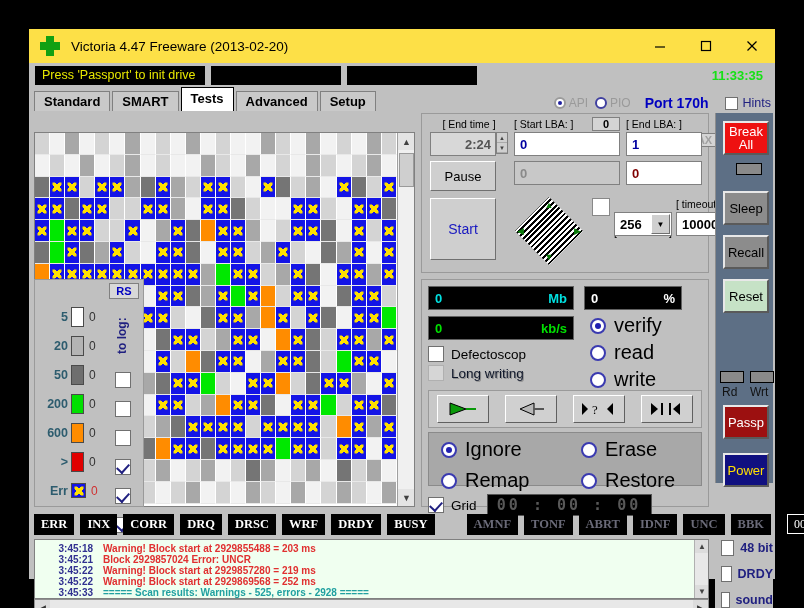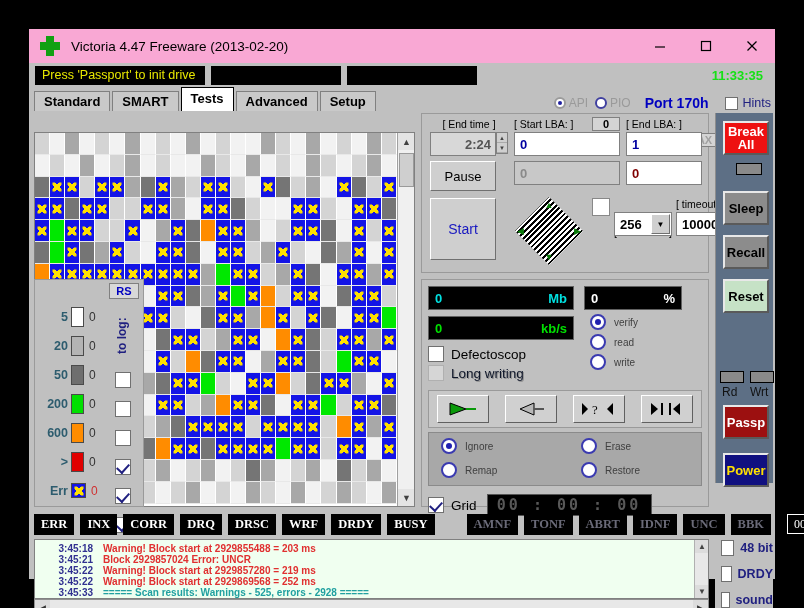--- a/index.html
+++ b/index.html
@@ -5,21 +5,21 @@
   html,body{margin:0;padding:0;background:#000;}
   body{width:804px;height:608px;overflow:hidden;font-family:"Liberation Sans",sans-serif;}
 
   #root{position:relative;width:804px;height:608px;background:#000;}
 
   
   #window{position:absolute;left:28px;top:28px;width:748px;height:552px;background:#c0c0c0;
           border:1px solid #000;box-sizing:border-box;}
 
   
-  .titlebar{position:absolute;left:0;top:0;width:100%;height:34px;background:#f9a8d4;
+  .titlebar{position:absolute;left:0;top:0;width:100%;height:34px;background:#fde047;
             box-sizing:border-box;display:flex;align-items:center;}
   .tb-icon{width:22px;height:22px;margin-left:10px;margin-right:10px;position:relative;flex:0 0 auto;}
   .tb-icon .v{position:absolute;left:7px;top:1px;width:8px;height:20px;background:#12a012;}
   .tb-icon .h{position:absolute;left:1px;top:7px;width:20px;height:8px;background:#12a012;}
   .tb-title{font-size:13.5px;color:#000;white-space:nowrap;}
   .tb-btns{margin-left:auto;display:flex;height:100%;}
   .tb-btn{width:46px;height:34px;display:flex;align-items:center;justify-content:center;
           font-size:15px;color:#000;}
   .tb-btn svg{display:block;}
 
@@ -145,42 +145,42 @@
   .rowcb{display:flex;align-items:center;margin-bottom:3px;}
   .cbmd{width:16px;height:16px;background:#fff;border:1px solid #707070;box-sizing:border-box;}
   .cbmd.dis{background:#d6d6d6;border-color:#b0b0b0;}
   .cblbl{font-size:13.5px;color:#000;margin-left:7px;}
   .cblbl.dis{color:#0f172a;text-shadow:1px 1px 0 #8f8f8f;}
   .rbrow{display:flex;align-items:center;margin-bottom:4px;}
   .rbbig{width:16px;height:16px;border-radius:50%;border:2px solid #3a3ab0;background:#fff;
          box-sizing:border-box;position:relative;}
   .rbbig.on::after{content:"";position:absolute;left:3px;top:3px;width:6px;height:6px;
                    border-radius:50%;background:#2020b0;}
-  .rblbl{font-size:10px;color:#404040;margin-left:8px;}
+  .rblbl{font-size:20px;color:#000000;margin-left:8px;}
   .navbar{position:absolute;left:6px;top:110px;width:274px;height:38px;background:#c8c8c8;
           border:1px solid #9a9a9a;box-sizing:border-box;display:flex;align-items:center;
           justify-content:space-around;}
   .navbtn{width:52px;height:28px;background:#d0d0d0;border:1px solid #fff;
           border-right-color:#606060;border-bottom-color:#606060;box-sizing:border-box;
           display:flex;align-items:center;justify-content:center;}
   .actbox{position:absolute;left:6px;top:152px;width:274px;height:54px;background:#a8a8a8;
           border:1px solid #8a8a8a;box-sizing:border-box;padding:5px 0 0 12px;}
   .actgrid{display:grid;grid-template-columns:140px 130px;row-gap:4px;}
   .gridline{position:absolute;left:6px;top:210px;width:274px;height:30px;display:flex;align-items:center;}
   .digclock{margin-left:10px;width:165px;height:22px;background:#000;border:1px solid #555;
             box-sizing:border-box;display:flex;align-items:center;justify-content:center;
             letter-spacing:3px;color:#585858;font-size:15px;font-weight:bold;
             font-family:"DejaVu Sans Mono",monospace;}
 
   
   .rcol{position:absolute;left:686px;top:2px;width:58px;bottom:96px;background:#5d6f85;
         border-left:1px solid #8d8d8d;box-sizing:border-box;}
   .rbtn{position:absolute;left:7px;width:46px;height:34px;border:2px solid;border-color:#e8e8e8 #5a5a5a #5a5a5a #e8e8e8;
         box-sizing:border-box;display:flex;align-items:center;justify-content:center;
-        font-size:13px;font-weight:bold;text-align:center;line-height:13px;}
+        font-size:13px;font-weight:normal;text-align:center;line-height:13px;}
   .rled{position:absolute;left:20px;width:26px;height:12px;background:#8a8a8a;border:1px solid #000;
         box-sizing:border-box;}
   .rwlbl{position:absolute;font-size:12px;color:#111;}
 
   
   .flagrow{position:absolute;left:5px;top:400px;width:675px;height:26px;display:flex;align-items:center;}
   .fg{height:21px;background:#000;border:1px solid #000;box-sizing:border-box;
       display:flex;align-items:center;justify-content:center;padding:0 6px;margin-right:6px;
       font-size:12.5px;font-weight:bold;color:#fff;font-family:"Liberation Serif",serif;}
   .fg.dim{color:#6a6a78;}

